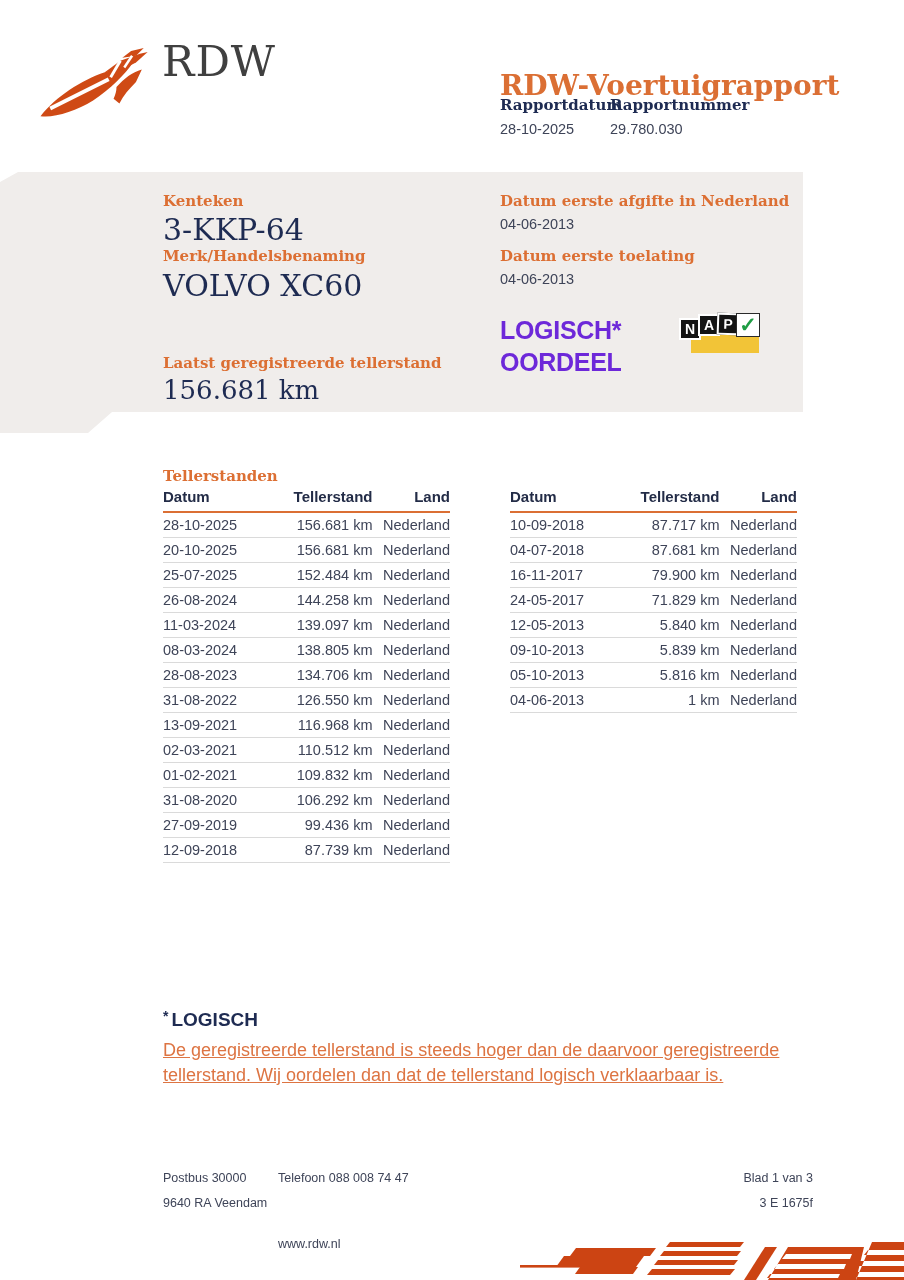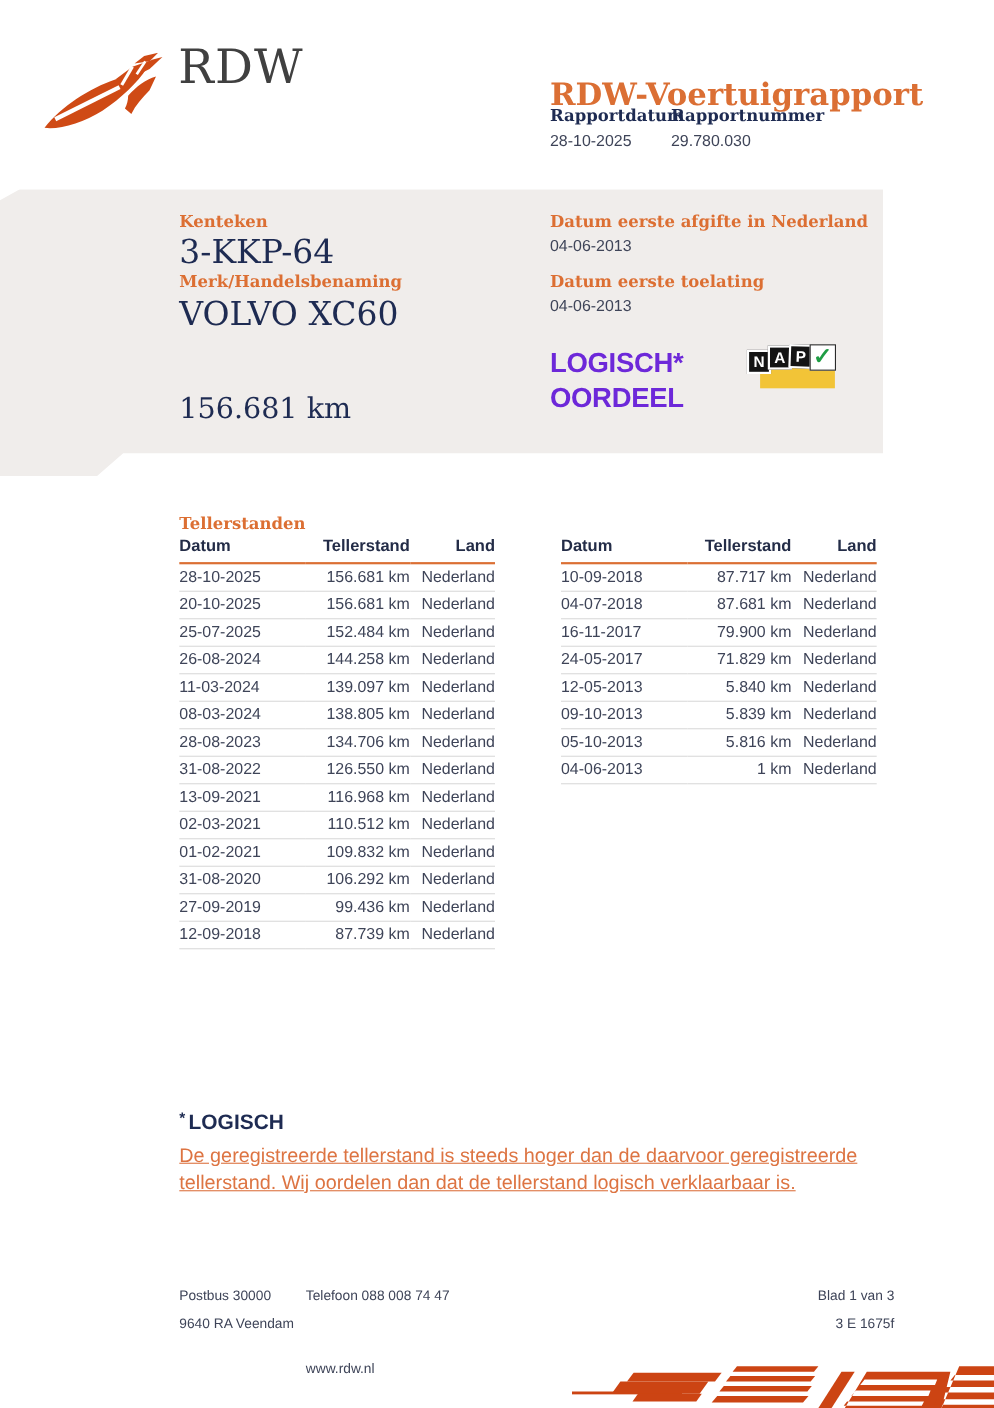--- a/index.html
+++ b/index.html
@@ -166,20 +166,21 @@
   <div class="summary-box">
     <div class="field f-kenteken">
       <div class="field-label">Kenteken</div>
       <div class="value-lg">3-KKP-64</div>
     </div>
     <div class="field f-merk">
       <div class="field-label">Merk/Handelsbenaming</div>
       <div class="value-lg">VOLVO XC60</div>
     </div>
     <div class="field f-teller">
+      <div class="field-label">Laatst geregistreerde tellerstand</div>
       <div class="value-lg">156.681 km</div>
     </div>
     <div class="field f-afgifte">
       <div class="field-label">Datum eerste afgifte in Nederland</div>
       <div class="value-sm">04-06-2013</div>
     </div>
     <div class="field f-toelating">
       <div class="field-label">Datum eerste toelating</div>
       <div class="value-sm">04-06-2013</div>
     </div>

